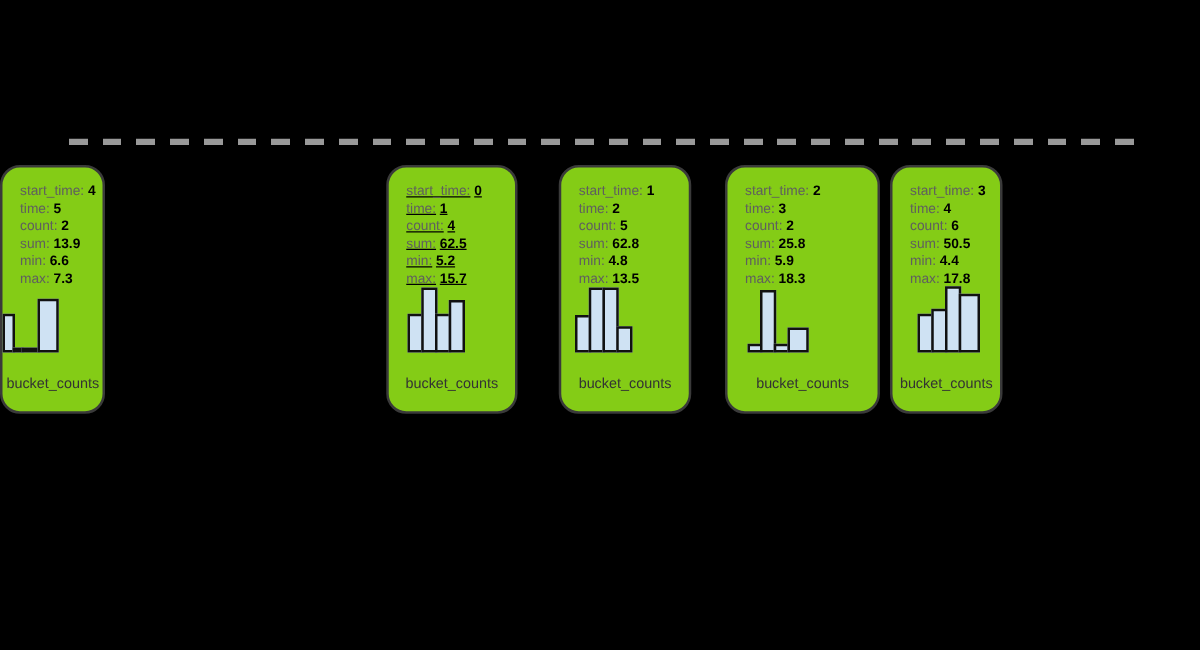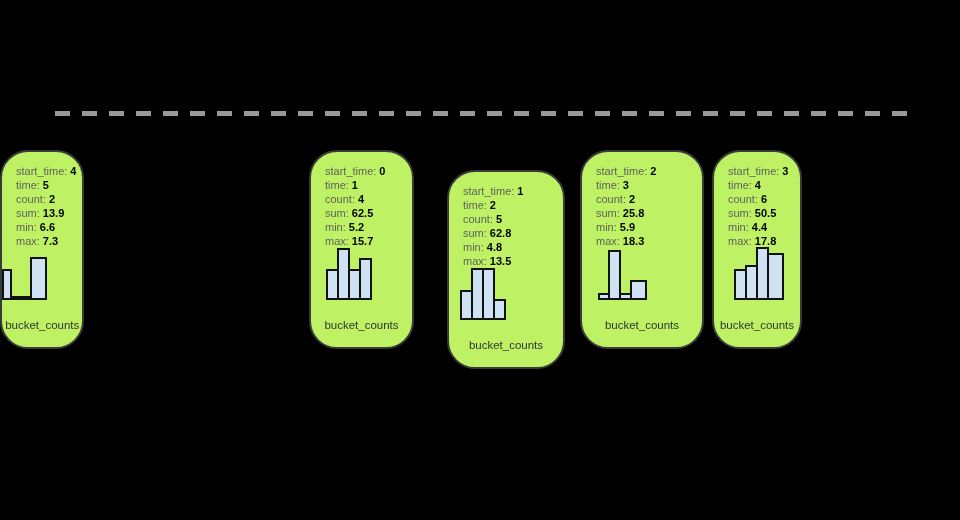--- a/index.html
+++ b/index.html
@@ -20,30 +20,30 @@
     width: 858px;
     height: 5px;
     background: repeating-linear-gradient(90deg,
       #999 0px, #999 15px,
       transparent 15px, transparent 27px);
   }
 
   
   .card {
     position: absolute;
-    top: 150px;
+    top: 132px;
     height: 199px;
-    background: #bef264;
+    background: #84cc16;
     border: 2px solid #3a3a3a;
-    border-radius: 28px;
+    border-radius: 16px;
     box-sizing: border-box;
   }
   .card:nth-of-type(1) { left: 168px; width: 105px; }
-  .card:nth-of-type(2) { left: 309px; width: 105px; }
-  .card:nth-of-type(3) { left: 447px; width: 118px; margin-top: 20px; }
+  .card:nth-of-type(2) { left: 309px; width: 105px; text-decoration: underline; }
+  .card:nth-of-type(3) { left: 447px; width: 106px; }
   .card:nth-of-type(4) { left: 580px; width: 124px; }
   .card:nth-of-type(5) { left: 712px; width: 90px; }
 
   .fields {
     padding: 12px 6px 0 14px;
     font-size: 11px;
     line-height: 14px;
     white-space: nowrap;
   }
   .k { color: #5f5f5f; margin-right: 3px; }

